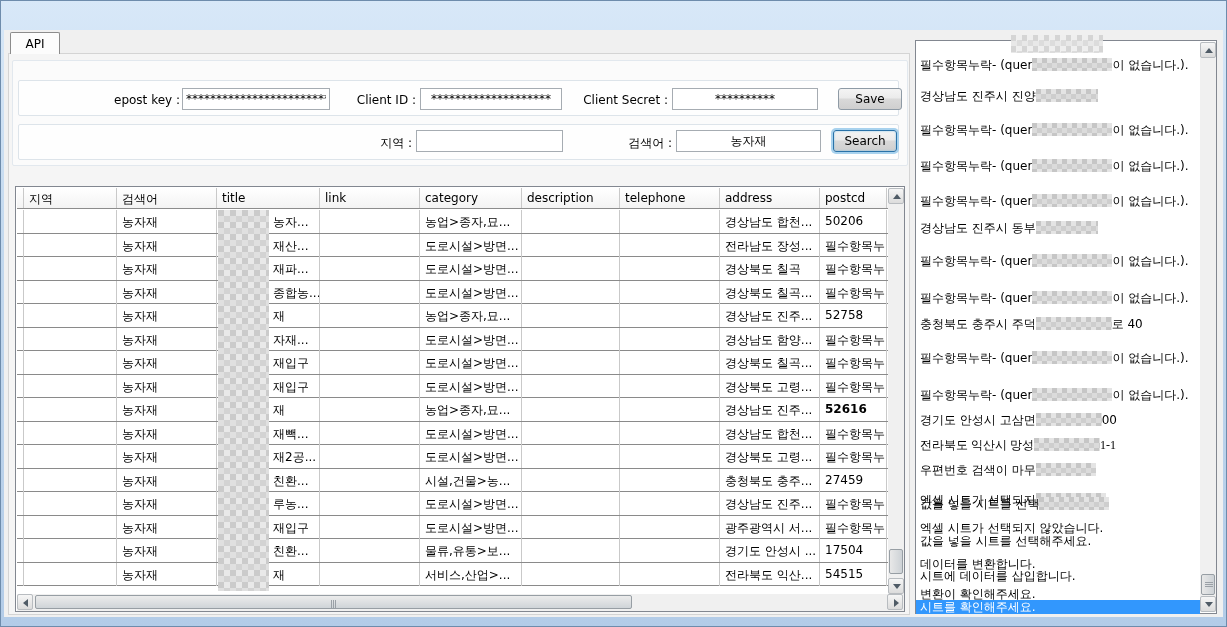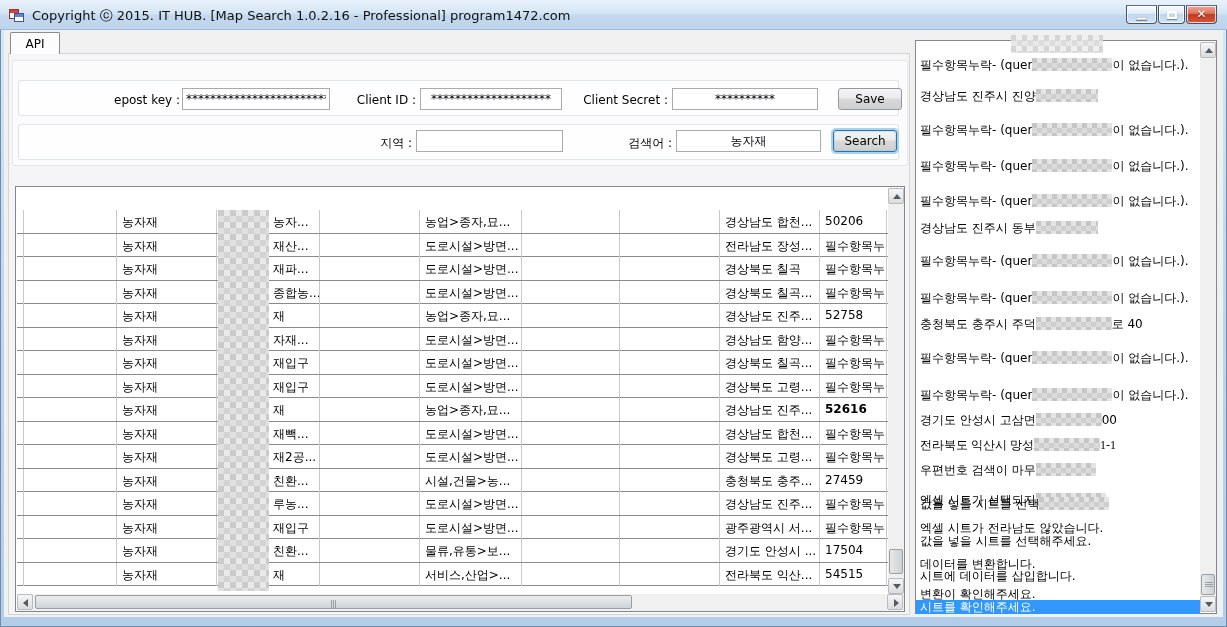--- a/index.html
+++ b/index.html
@@ -113,38 +113,20 @@
   .blur-top { position:absolute; left:95px; top:-6px; width:92px; height:18px; z-index:6;
     background:conic-gradient(#efefef 25%,#dcdcdc 0 50%,#e8e8e8 0 75%,#d5d5d5 0);
     background-size:11px 11px; }
   .log-vscroll { left:284px; top:1px; width:16px; height:570px; }
 </style>
 </head>
 <body>
 
 <div class="window">
 
-  <div class="titlebar">
-    <span class="app-icon">
-        <i class="ic-a"></i>
-        <i class="ic-b"></i>
-      </span>
-    <span class="title-text">Copyright ⓒ 2015. IT HUB. [Map Search 1.0.2.16 - Professional] program1472.com</span>
-    <div class="win-buttons">
-      <div class="win-btn min">
-          <span class="glyph-min"></span>
-        </div>
-      <div class="win-btn max">
-          <span class="glyph-max"></span>
-        </div>
-      <div class="win-btn close">
-          <span class="glyph-close">✕</span>
-        </div>
-    </div>
-  </div>
 
   <div class="client">
 
     <div class="tab">
       <span>API</span>
     </div>
     <div class="tabpage"></div>
 
     <div class="panel-outer"></div>
     <div class="groupbox gb1"></div>
@@ -158,20 +140,32 @@
     <input class="txt" style="left: 668px; top: 58px; width: 146px;" value="**********">
     <button class="btn" style="left:834px; top:58px; width:64px;">Save</button>
 
     <label class="lbl" style="left:374px; top:105px; width:34px;">지역 :</label>
     <input class="txt" style="left: 412px; top: 100px; width: 147px;" value="">
     <label class="lbl" style="left:616px; top:105px; width:52px;">검색어 :</label>
     <input class="txt" style="left: 672px; top: 100px; width: 145px;" value="농자재">
     <button class="btn focused" style="left:829px; top:100px; width:64px;">Search</button>
 
     <div class="grid">
+      <div class="grid-header">
+          <div class="gh-cell" style="width: 7px;"></div>
+          <div class="gh-cell" style="width: 93px;">지역</div>
+          <div class="gh-cell" style="width: 100px;">검색어</div>
+          <div class="gh-cell" style="width: 103px;">title</div>
+          <div class="gh-cell" style="width: 100px;">link</div>
+          <div class="gh-cell" style="width: 102px;">category</div>
+          <div class="gh-cell" style="width: 98px;">description</div>
+          <div class="gh-cell" style="width: 100px;">telephone</div>
+          <div class="gh-cell" style="width: 100px;">address</div>
+          <div class="gh-cell" style="width: 67px;">postcd</div>
+        </div>
       <div class="grid-body">
           <div class="g-row">
             <div class="g-cell" style="width: 7px;"></div>
             <div class="g-cell" style="width: 93px;"></div>
             <div class="g-cell" style="width: 100px;">농자재</div>
             <div class="g-cell title-col" style="width: 103px;">농자...</div>
             <div class="g-cell" style="width: 100px;"></div>
             <div class="g-cell" style="width: 102px;">농업&gt;종자,묘...</div>
             <div class="g-cell" style="width: 98px;"></div>
             <div class="g-cell" style="width: 100px;"></div>
@@ -395,21 +389,21 @@
           <div class="log-line" style="top: 213px;"><span>필수항목누락- (quer</span><span class="blur-patch" style="width: 80px;"></span><span>이 없습니다.).</span></div>
           <div class="log-line" style="top: 250px;"><span>필수항목누락- (quer</span><span class="blur-patch" style="width: 80px;"></span><span>이 없습니다.).</span></div>
           <div class="log-line" style="top: 276px;"><span>충청북도 충주시 주덕</span><span class="blur-patch" style="width: 76px;"></span><span>로 40</span></div>
           <div class="log-line" style="top: 310px;"><span>필수항목누락- (quer</span><span class="blur-patch" style="width: 80px;"></span><span>이 없습니다.).</span></div>
           <div class="log-line" style="top: 347px;"><span>필수항목누락- (quer</span><span class="blur-patch" style="width: 80px;"></span><span>이 없습니다.).</span></div>
           <div class="log-line" style="top: 372px;"><span>경기도 안성시 고삼면</span><span class="blur-patch" style="width: 66px;"></span><span>00</span></div>
           <div class="log-line" style="top: 397px; font-family: Liberation Serif, serif;"><span>전라북도 익산시 망성</span><span class="blur-patch" style="width: 66px;"></span><span>1-1</span></div>
           <div class="log-line" style="top: 422px;"><span>우편번호 검색이 마무</span><span class="blur-patch" style="width: 60px;"></span></div>
           <div class="log-line" style="top: 452px;"><span>엑셀 시트가 선택되지</span><span class="blur-patch" style="width: 70px;"></span></div>
           <div class="log-line" style="top: 456px;"><span>값을 넣을 시트를 선택</span><span class="blur-patch" style="width: 70px;"></span></div>
-          <div class="log-line" style="top: 480px;"><span>엑셀 시트가 전라남도 않았습니다.</span></div>
+          <div class="log-line" style="top: 480px;"><span>엑셀 시트가 선택되지 않았습니다.</span></div>
           <div class="log-line" style="top: 493px;"><span>값을 넣을 시트를 선택해주세요.</span></div>
           <div class="log-line" style="top: 516px;"><span>데이터를 변환합니다.</span></div>
           <div class="log-line" style="top: 528px;"><span>시트에 데이터를 삽입합니다.</span></div>
           <div class="log-line" style="top: 546px;"><span>변환이 확인해주세요.</span></div>
           <div class="log-line selected" style="top: 559px;"><span>시트를 확인해주세요.</span></div>
         </div>
       <div class="blur-top"></div>
       <div class="sb log-vscroll">
         <div class="sb-btn" style="left:0; top:0;">
             <i class="tri up"></i>

